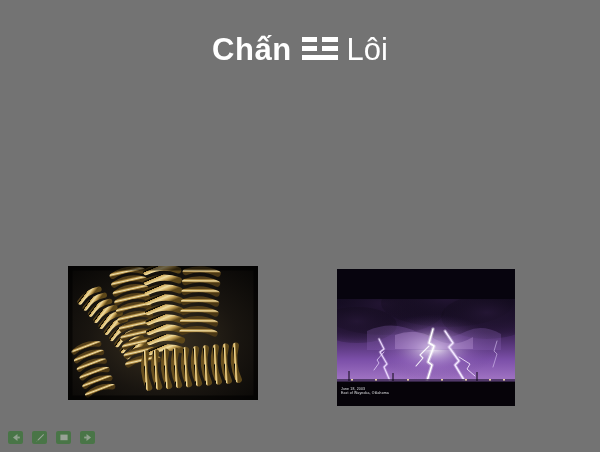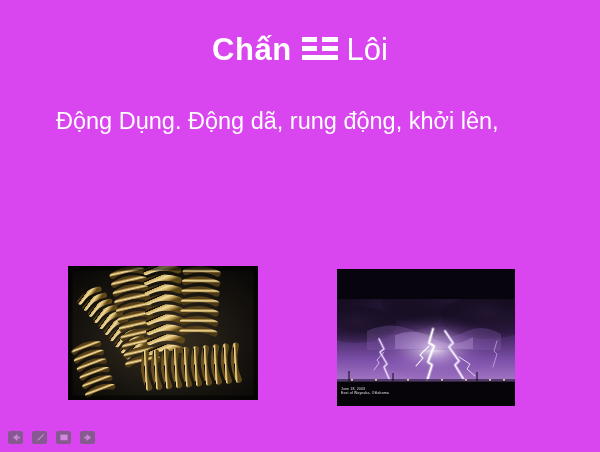--- a/index.html
+++ b/index.html
@@ -4,21 +4,21 @@
 <style>
   html, body {
     margin: 0;
     padding: 0;
     background: #000;
   }
   #slide {
     position: relative;
     width: 600px;
     height: 452px;
-    background: #d946ef;
+    background: #737373;
     overflow: hidden;
     font-family: "Liberation Sans", sans-serif;
     text-decoration: underline;
     -webkit-font-smoothing: antialiased;
   }
 
   
   #title-row {
     position: absolute;
     left: 0;
@@ -153,21 +153,20 @@
         <span class="tri-seg"></span>
         <span class="tri-seg"></span>
       </span>
       <span class="tri-line tri-solid">
         <span class="tri-seg"></span>
       </span>
     </span><span class="title-sub">Lôi</span>
   </div>
 
   <div id="body-text">
-    <div>Động Dụng. Động dã, rung động, khởi lên,</div>
   </div>
 
   <div class="picture" id="springs-picture">
     <svg class="pic-canvas" viewBox="0 0 190 134" preserveAspectRatio="none">
       <defs>
         <linearGradient id="coilG" x1="0" y1="0" x2="1" y2="0.3">
           <stop offset="0%" stop-color="#6b5220"></stop>
           <stop offset="22%" stop-color="#c9a martin"></stop>
           <stop offset="25%" stop-color="#cBA659"></stop>
           <stop offset="50%" stop-color="#f0dda0"></stop>

